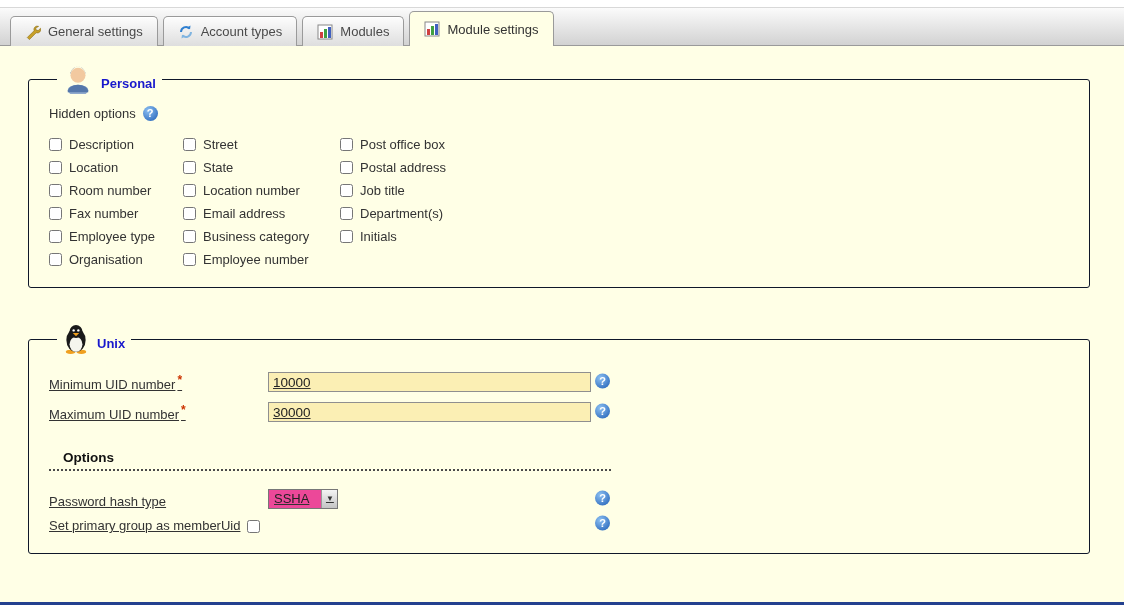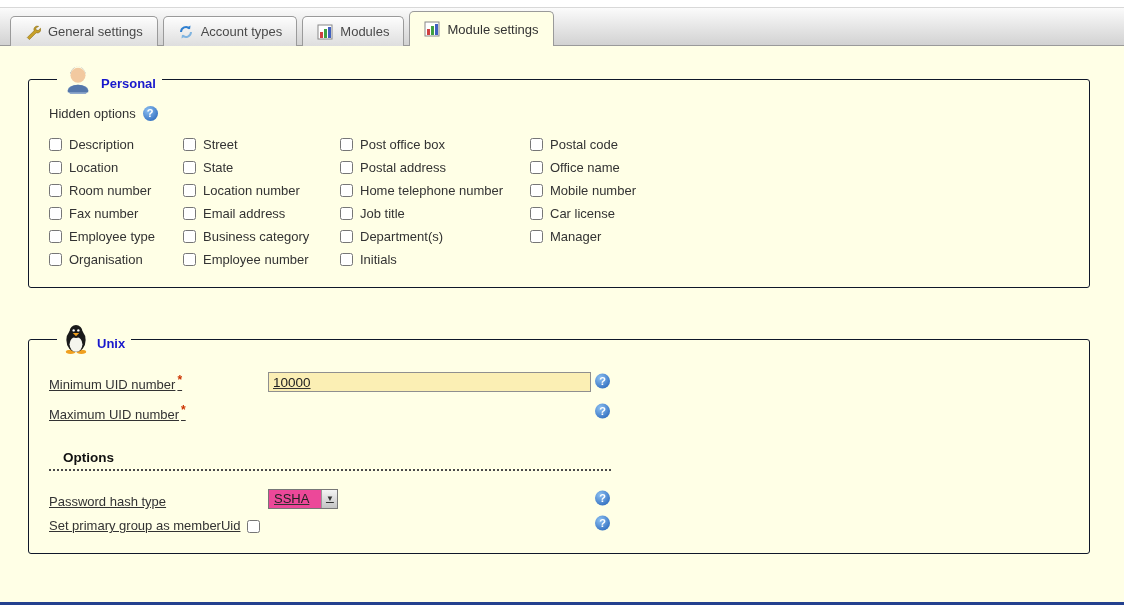--- a/index.html
+++ b/index.html
@@ -206,55 +206,29 @@
         <label class="cbitem">
             <input type="checkbox" style="">
             <span>Post office box</span>
           </label>
         <label class="cbitem">
             <input type="checkbox" style="">
             <span>Postal address</span>
           </label>
         <label class="cbitem">
             <input type="checkbox" style="">
-            <span>Home telephone number</span>
-          </label>
-        <label class="cbitem">
-            <input type="checkbox" style="">
             <span>Job title</span>
           </label>
         <label class="cbitem">
             <input type="checkbox" style="">
             <span>Department(s)</span>
           </label>
         <label class="cbitem">
             <input type="checkbox" style="">
             <span>Initials</span>
-          </label>
-      </div>
-      <div class="cbcol c4">
-        <label class="cbitem">
-            <input type="checkbox" style="">
-            <span>Postal code</span>
-          </label>
-        <label class="cbitem">
-            <input type="checkbox" style="">
-            <span>Office name</span>
-          </label>
-        <label class="cbitem">
-            <input type="checkbox" style="">
-            <span>Mobile number</span>
-          </label>
-        <label class="cbitem">
-            <input type="checkbox" style="">
-            <span>Car license</span>
-          </label>
-        <label class="cbitem">
-            <input type="checkbox" style="">
-            <span>Manager</span>
           </label>
       </div>
     </div>
   </fieldset>
 
   <fieldset class="box" style="margin-top:36px;">
     <legend class="boxlegend">
       <span class="bigicon">
         <svg width="26" height="30" viewBox="0 0 24 28">
           <ellipse cx="7" cy="26" rx="4.5" ry="2" fill="#f0a020"></ellipse>
@@ -272,20 +246,21 @@
 
 
     <div class="frow mt16">
       <span class="flabel"><span>Minimum UID number</span><span class="req">*</span></span>
       <input class="tinput" type="text" value="10000" style="">
       <span class="help">?</span>
     </div>
 
     <div class="frow">
       <span class="flabel"><span>Maximum UID number</span><span class="req">*</span></span>
+      <input class="tinput" type="text" value="30000" style="">
       <span class="help">?</span>
     </div>
 
     <div class="sechead" style="margin-top:28px;">Options</div>
 
     <div class="frow mt16">
       <span class="flabel">Password hash type</span>
       <span class="sel">
         <span class="val">SSHA</span>
         <span class="arrow">▼</span>

